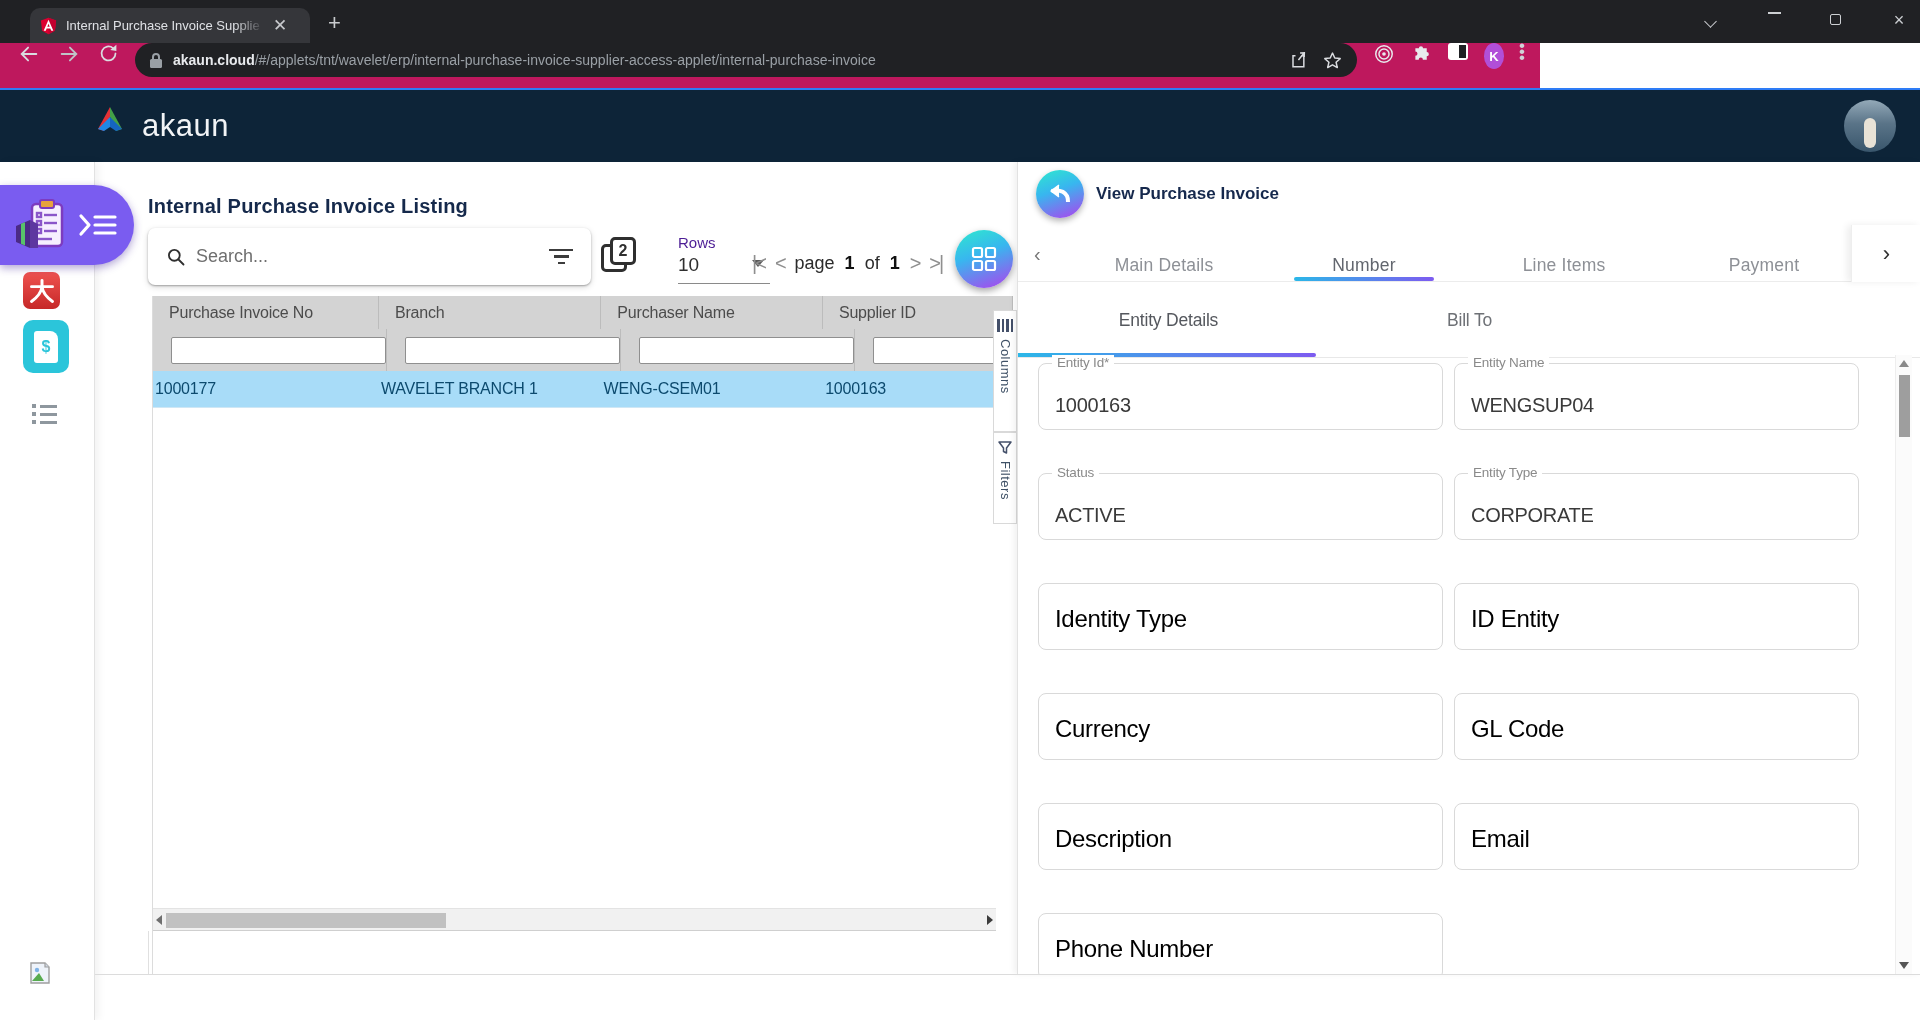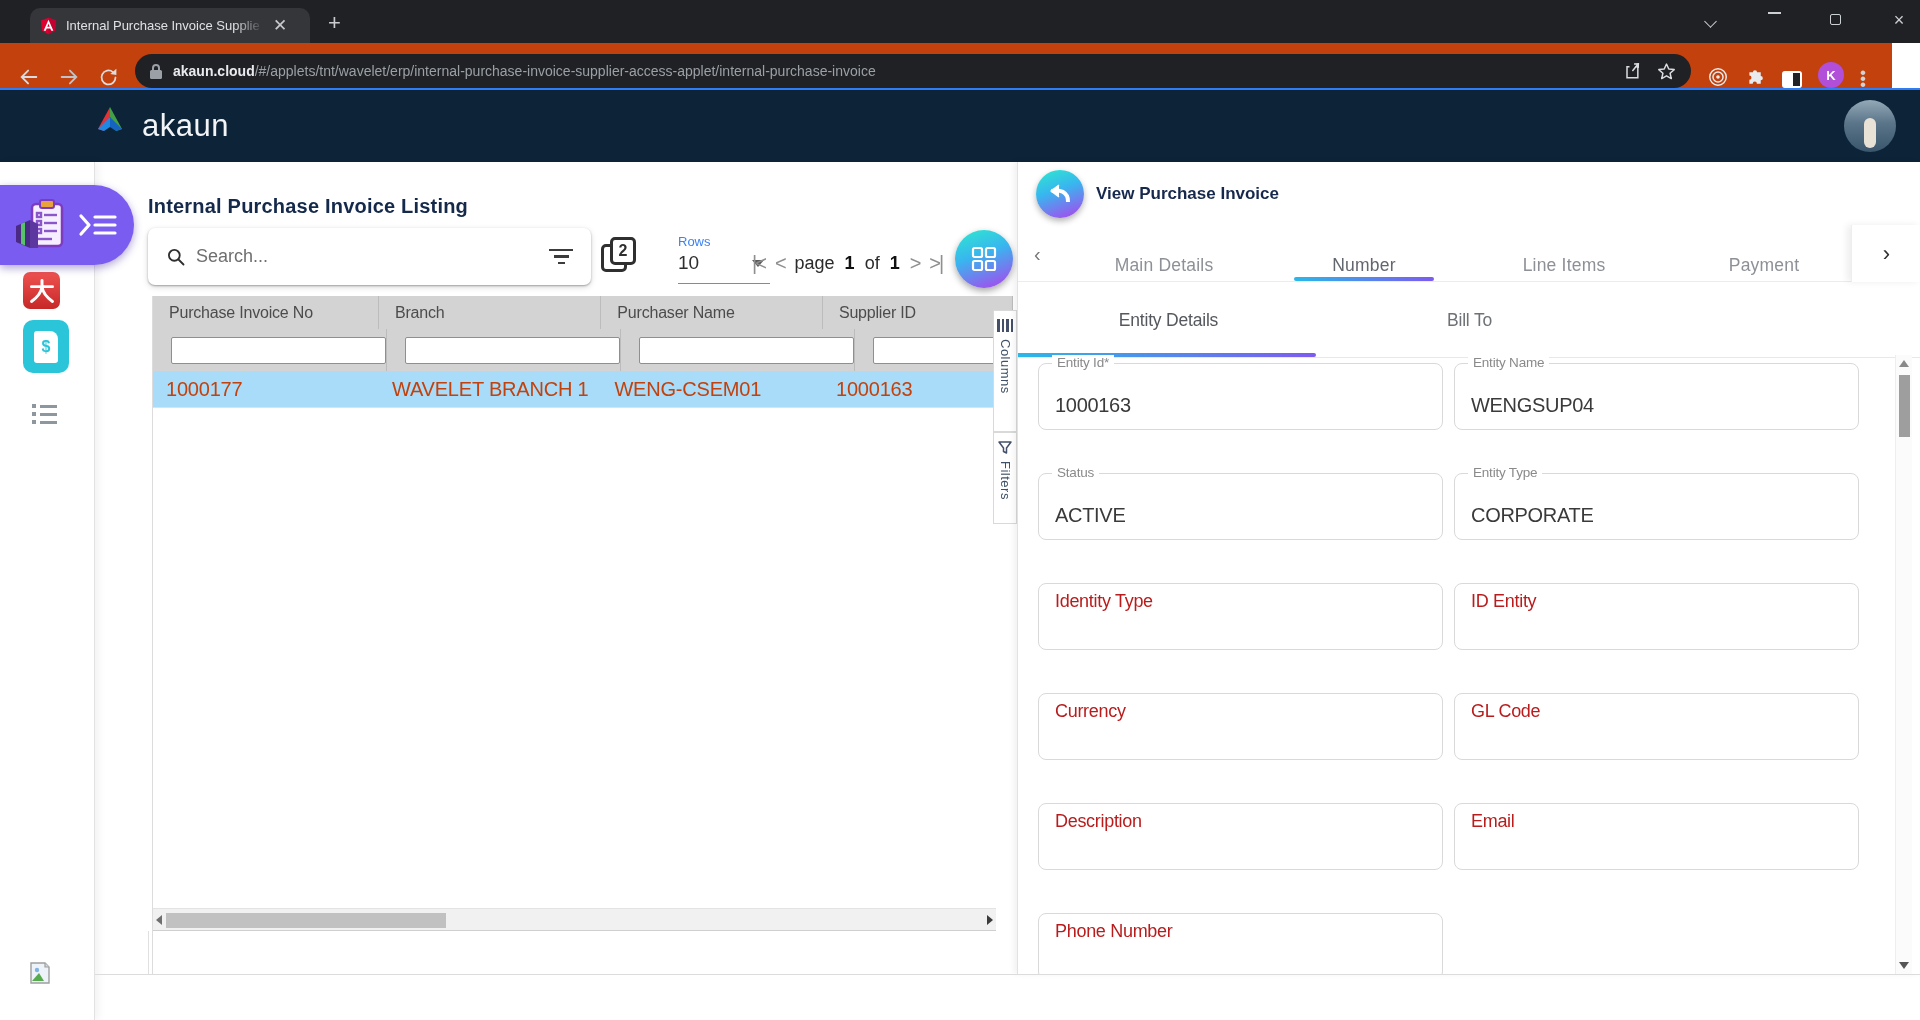--- a/index.html
+++ b/index.html
@@ -13,21 +13,21 @@
   #tab{left:30px;top:8px;width:280px;height:35px;background:#35363a;border-radius:10px 10px 0 0;
        display:flex;align-items:center;padding:0 10px;gap:9px}
   #tab-title{color:#dfe1e5;font-size:13px;white-space:nowrap;overflow:hidden;width:198px;
        -webkit-mask-image:linear-gradient(90deg,#000 85%,transparent);mask-image:linear-gradient(90deg,#000 85%,transparent)}
   .tab-close{color:#c7c9cc;font-size:17px;line-height:1;cursor:default}
   #newtab{left:328px;top:10px;color:#c9cbce;font-size:22px;font-weight:400}
   .winctl{top:12px;color:#cdd0d3;font-size:15px;text-align:center;width:30px}
   .chev{width:9px;height:9px;border-right:1.6px solid #cdd0d3;border-bottom:1.6px solid #cdd0d3;transform:rotate(45deg)}
   .minbar{width:13px;height:2px;background:#cdd0d3;margin-top:8px}
   .maxbox{width:11px;height:11px;border:1.6px solid #cdd0d3;border-radius:2px}
-  #toolbar{left:0;top:43px;width:1892px;height:45px;background:#c2410c;display:flex;align-items:flex-end}
+  #toolbar{left:0;top:43px;width:1540px;height:45px;background:#be185d;display:flex;align-items:flex-start}
   .navico{margin-left:18px;flex:0 0 auto}
   #urlpill{margin-left:16px;width:1556px;height:34px;background:#202124;border-radius:17px;
            display:flex;align-items:center;padding:0 14px;overflow:hidden}
   #urltext{font-size:14px;white-space:nowrap;overflow:hidden;flex:1 1 auto;margin-left:10px}
   #urltext .host{color:#e8eaed;font-weight:700}
   #urltext .path{color:#9aa0a6}
   .pillico{flex:0 0 auto;margin-left:14px}
   .extico{margin-left:16px;flex:0 0 auto}
   #profile-badge{width:26px;height:26px;border-radius:50%;background:#b14fd8;color:#fff;font-size:13px;
            display:flex;align-items:center;justify-content:center;margin-left:16px;font-weight:700}
@@ -67,21 +67,21 @@
       box-shadow:0 1px 2px rgba(0,0,0,.3),0 2px 6px rgba(0,0,0,.15);display:flex;align-items:center;padding:0 18px}
   #search-input{border:0;outline:none;flex:1;font-size:18px;color:#333;margin-left:10px;font-family:inherit;background:transparent}
   #search-input::placeholder{color:#6f6f6f}
   .funnel{display:flex;flex-direction:column;align-items:center;gap:4px}
   .funnel i{display:block;height:2.5px;background:#3c3c3c}
   #dup-btn{left:601px;top:237px;width:42px;height:42px}
   #dup-back{position:absolute;left:0;top:7px;width:26px;height:28px;border:3px solid #2f2f2f;border-radius:5px}
   #dup-front{position:absolute;left:9px;top:0;width:26px;height:28px;border:3px solid #2f2f2f;border-radius:5px;background:#fff;
       display:flex;align-items:center;justify-content:center;font-size:16px;font-weight:700;color:#2f2f2f}
   #rows-box{left:678px;top:234px;width:92px}
-  #rows-label{font-size:13px;color:#3b82f6}
+  #rows-label{font-size:15px;color:#4c1d95}
   #rows-value{font-size:19px;color:#2f2f2f;margin-top:3px}
   #rows-caret{position:absolute;right:6px;top:26px;width:0;height:0;border-left:6px solid transparent;border-right:6px solid transparent;border-top:7px solid #5a5a5a}
   #rows-underline{position:absolute;left:0;top:49px;width:92px;height:1px;background:#8a8a8a}
   #pager{left:752px;top:252px;display:flex;align-items:center;gap:10px;font-size:19px;color:#8f8f8f}
   .pgico{letter-spacing:-2px;color:#8f8f8f;font-size:20px}
   #pager .word{color:#2b2b2b;font-size:18px}
   #pager .num{color:#111;font-weight:700;font-size:18px}
   #grid-btn{left:955px;top:230px;width:58px;height:58px;border-radius:50%;
       background:linear-gradient(160deg,#2fe3d2 5%,#38b6ef 42%,#a050ee 92%);
       box-shadow:0 3px 7px rgba(0,0,0,.35);display:flex;align-items:center;justify-content:center}
@@ -89,21 +89,21 @@
   
   #table-box{left:152px;top:296px;width:911px;height:678px;border-left:1px solid #dcdcdc;border-right:5px solid #701a75;background:#fff;overflow:hidden}
   .trow{display:flex;width:860px}
   #thead{height:33px;background:#d3d3d3}
   #tfilter{height:42px;background:#d3d3d3;align-items:center}
   #tdata{height:37px;background:#a8dcf8;align-items:center;border-bottom:1px solid #cfe7f5}
   .c0{width:256px}.c1{width:252px}.c2{width:251px}.c3{width:215px}
   .hcell{font-size:16px;color:#4c4c4c;padding:8px 0 0 16px;border-right:1px solid #bcbcbc;height:100%;letter-spacing:-.2px}
   .fcell{height:100%;display:flex;align-items:center;border-right:1px solid #bcbcbc}
   .fcell input{width:215px;height:27px;margin-left:18px;border:1px solid #8f8f8f;border-radius:2px;background:#fff;outline:none;font-family:inherit;font-size:14px;padding:0 6px}
-  .dcell{font-size:20px;color:#c2410c;padding-left:13px;letter-spacing:-.2px}
+  .dcell{font-size:16px;color:#0c4a6e;padding-left:2px;letter-spacing:-.2px}
   #hscroll{position:absolute;left:0;top:612px;width:843px;height:23px;background:#f1f1f1;border-top:1px solid #e3e3e3;border-bottom:1px solid #cfcfcf}
   #hthumb{position:absolute;left:13px;top:4px;width:280px;height:15px;background:#c1c1c1}
   .harrow{position:absolute;top:6px;width:0;height:0;border-top:5px solid transparent;border-bottom:5px solid transparent}
   #harrow-l{left:3px;border-right:6px solid #6f6f6f}
   #harrow-r{right:3px;border-left:6px solid #3c3c3c}
 
   
   .strip-tab{left:993px;width:24px;background:#fff;border:1px solid #d9d9d9;display:flex;flex-direction:column;align-items:center;padding-top:8px;gap:7px}
   #strip-columns{top:310px;height:122px}
   #strip-filters{top:432px;height:92px}
@@ -131,21 +131,21 @@
   #subtabs-flex{position:absolute;left:0;top:0;width:903px;height:76px;display:flex}
   .s-tab{width:301px;display:flex;align-items:center;justify-content:center;font-size:17.5px;color:#6e7килья}
   .s-tab{color:#6e7176;letter-spacing:-.2px}
   .s-tab.active{color:#55585e}
   #subtab-underline{position:absolute;left:0;bottom:0;width:298px;height:4px;border-radius:0 2px 2px 0;
       background:linear-gradient(90deg,#2bb7e8,#7d5bf0)}
   
   .field{position:absolute;width:405px;height:67px;border:1.5px solid #d9d9d9;border-radius:8px;background:#fff}
   .f-label{position:absolute;left:13px;top:-9px;background:#fff;padding:0 5px;font-size:13.5px;color:#8a8a8a;letter-spacing:-.2px}
   .f-value{position:absolute;left:16px;top:30px;font-size:20px;color:#3a3a3a;letter-spacing:-.3px}
-  .f-placeholder{position:absolute;left:16px;top:7px;font-size:18px;color:#b91c1c;letter-spacing:-.3px}
+  .f-placeholder{position:absolute;left:16px;top:21px;font-size:24px;color:#000000;letter-spacing:-.3px}
   
   #vscroll{position:absolute;right:8px;top:193px;width:17px;height:619px;background:#fbfbfb;border-left:1px solid #eee}
   .varrow{position:absolute;left:3px;width:0;height:0;border-left:5.5px solid transparent;border-right:5.5px solid transparent}
   #varrow-up{top:5px;border-bottom:7px solid #8a8a8a}
   #varrow-dn{bottom:5px;border-top:7px solid #555}
   #vthumb{position:absolute;left:3px;top:20px;width:11px;height:62px;background:#9e9e9e}
 
   #footer-line{left:95px;top:974px;width:1825px;height:1px;background:#dcdcdc}
   #card-left-ext{left:148px;top:931px;width:1px;height:43px;background:#e0e0e0}
 </style>

